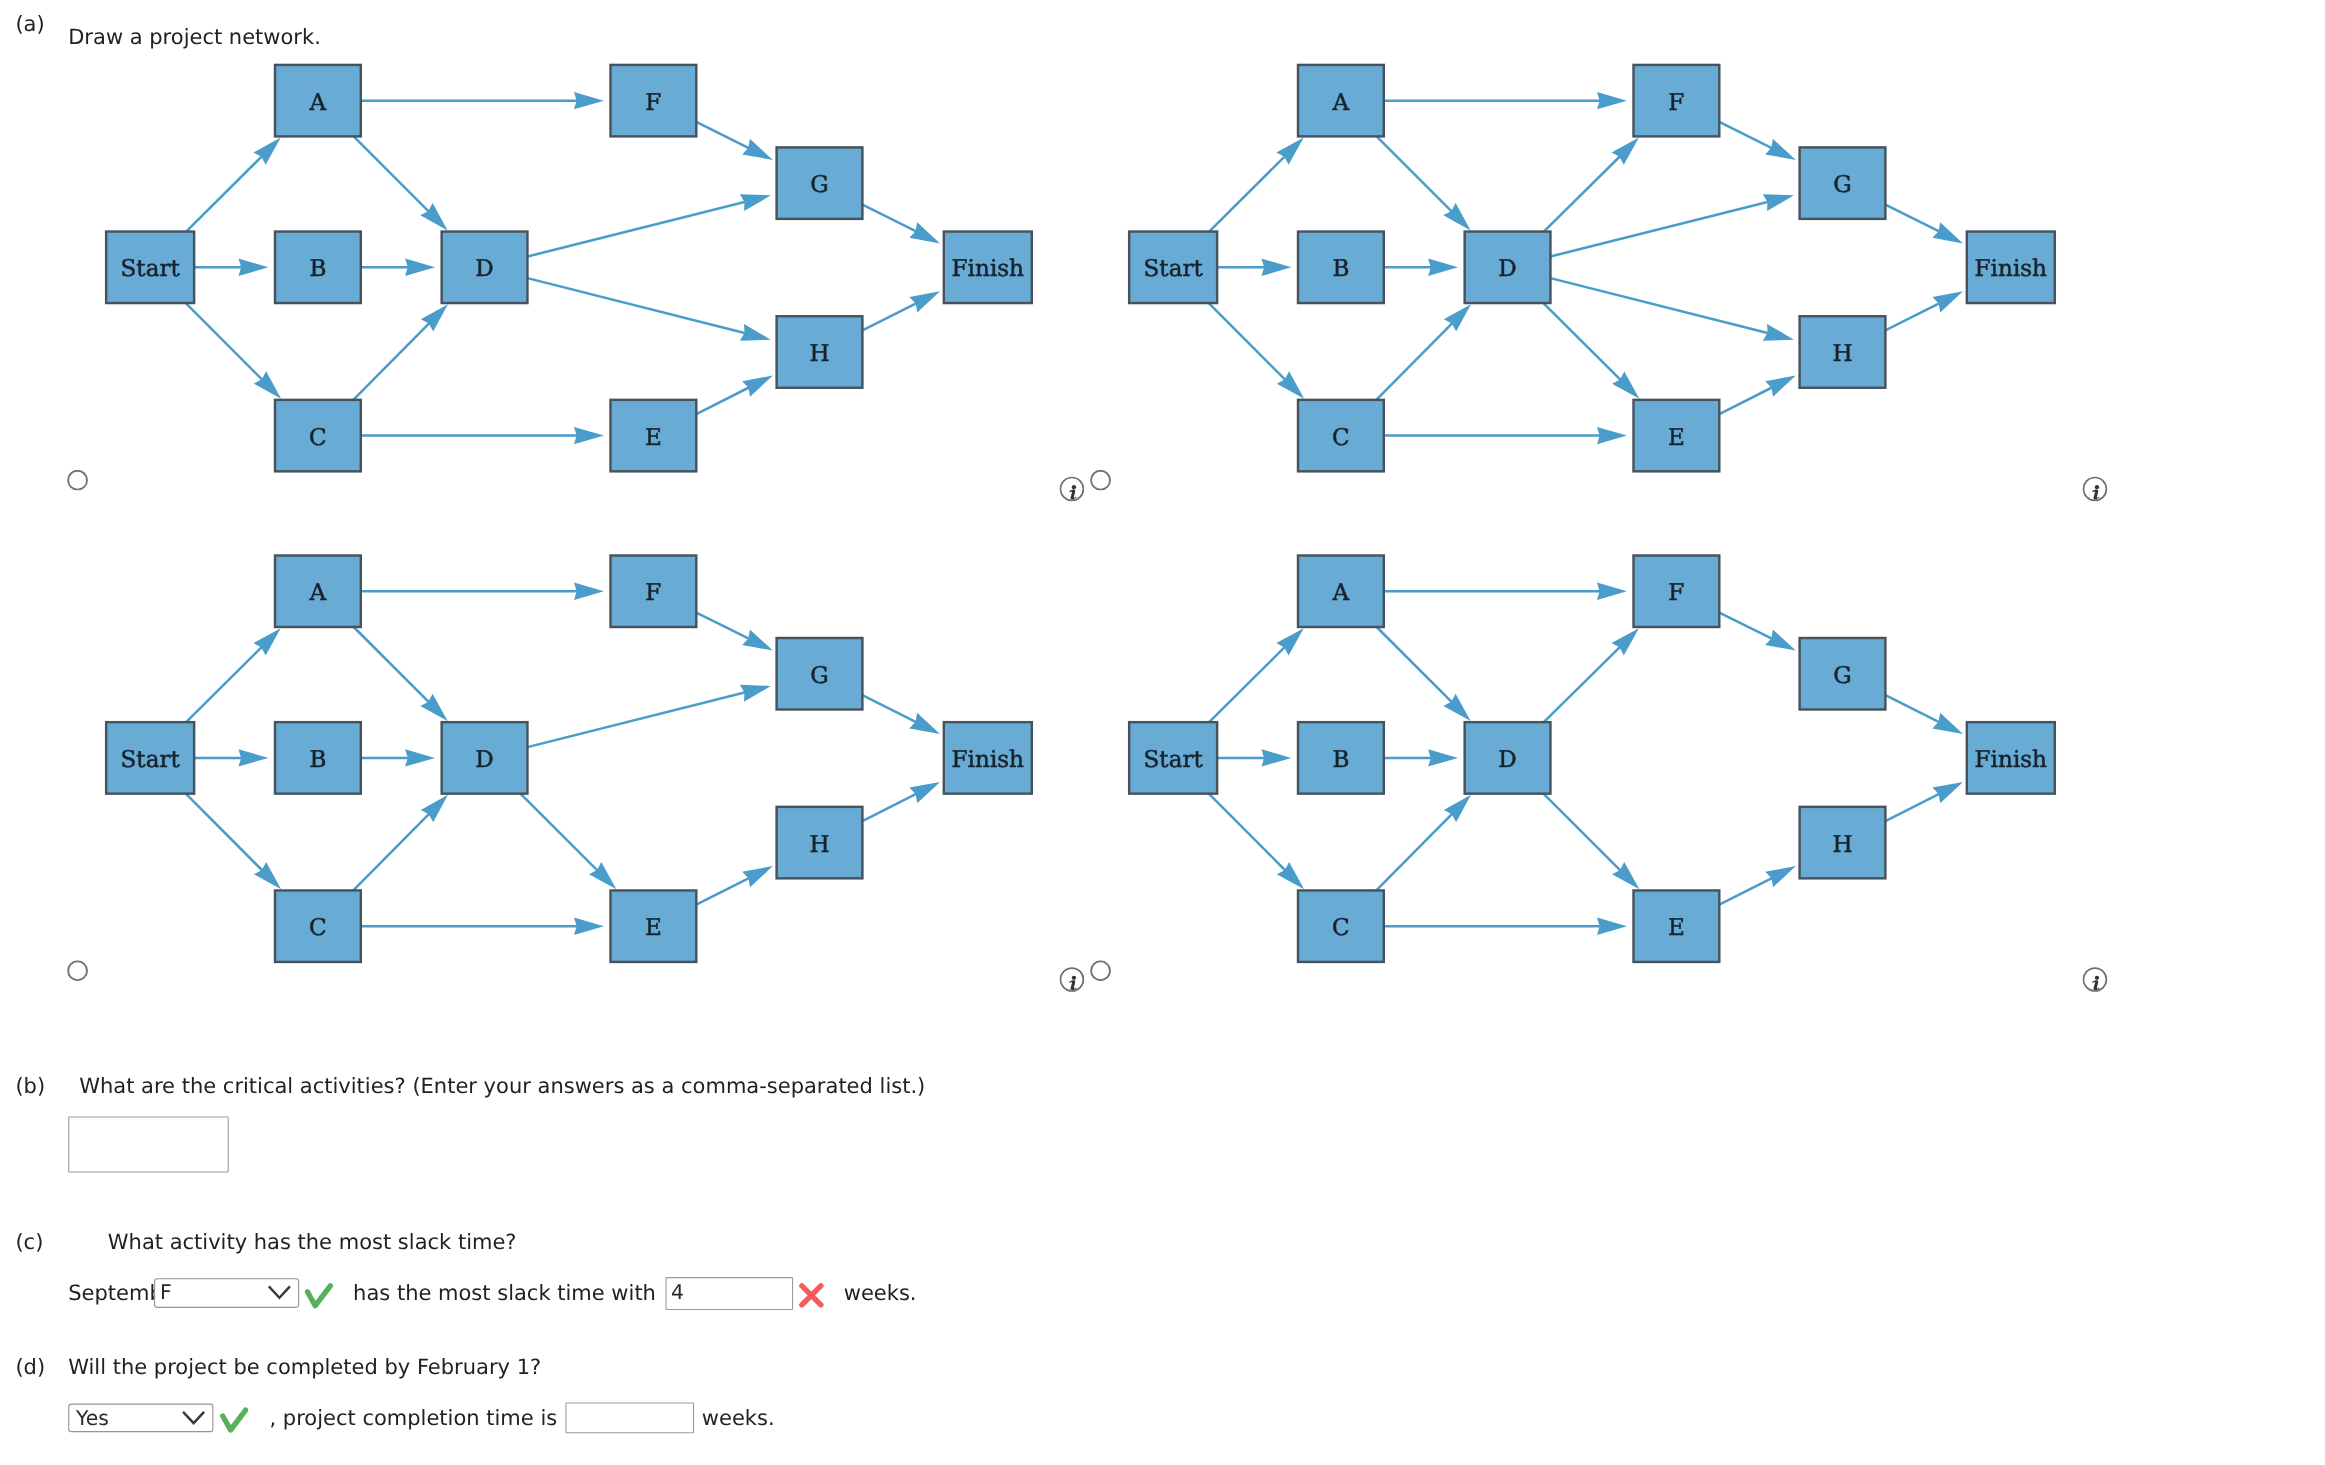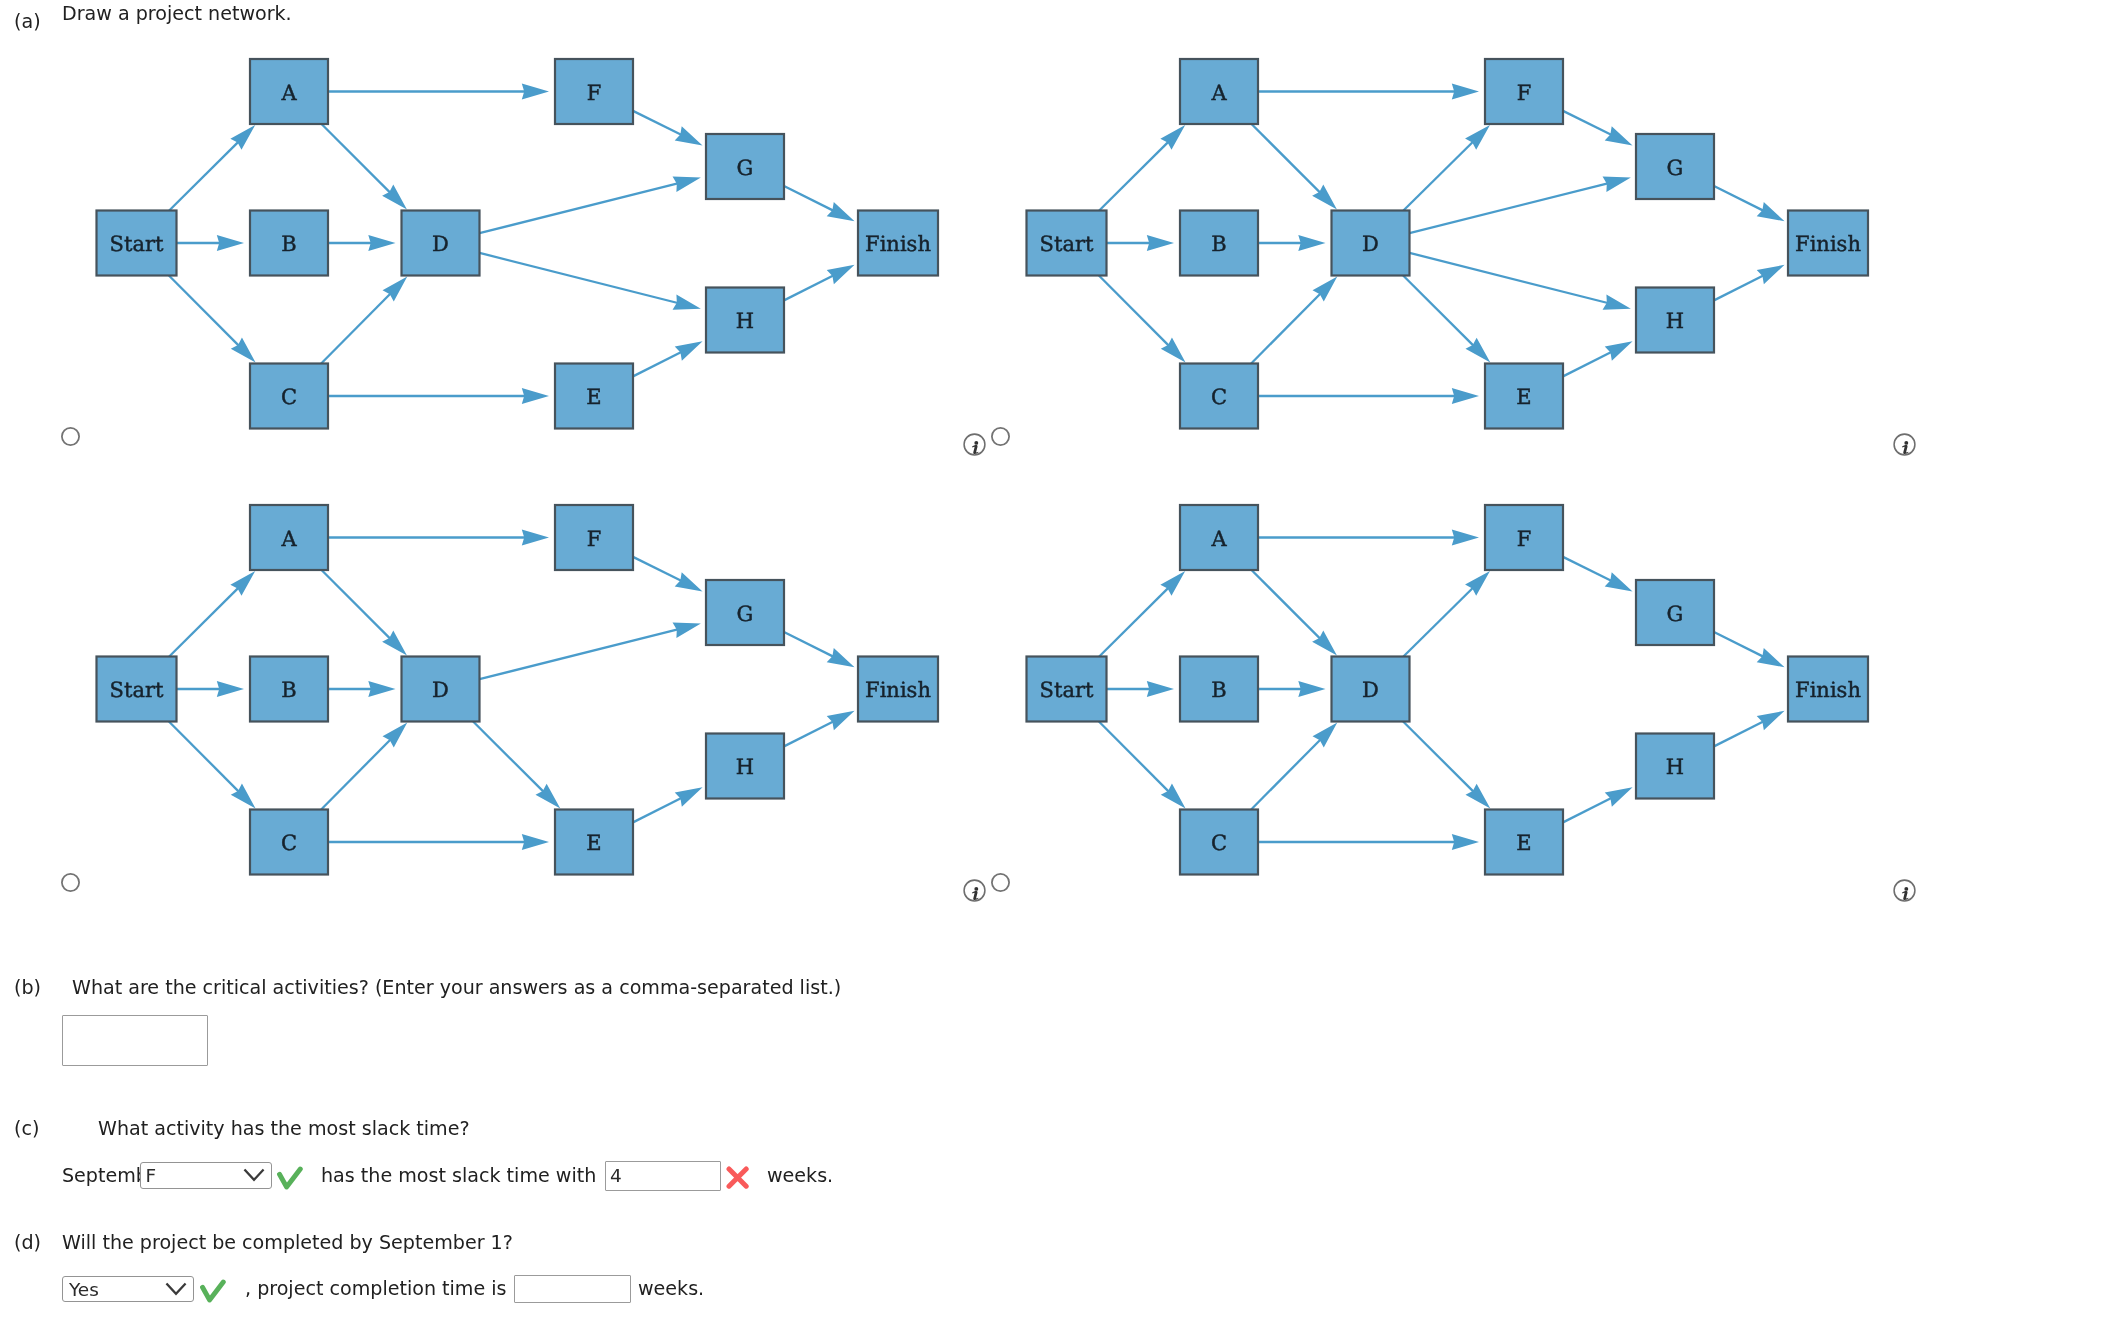--- a/index.html
+++ b/index.html
@@ -33,21 +33,21 @@
           font-family:"DejaVu Sans",sans-serif;white-space:nowrap;}
   .chev{position:absolute;}
   .inval{position:absolute;font-size:18.5px;line-height:1;color:#2b2b2b;
          font-family:"DejaVu Sans",sans-serif;white-space:nowrap;}
   .mark{position:absolute;}
 </style>
 </head>
 <body>
 
 <div class="qtag" style="left:14px;top:12px;">(a)</div>
-<div class="qtext" style="left:62px;top:4px;text-align:right;">Draw a project network.</div>
+<div class="qtext" style="left:62px;top:24px;text-align:right;">Draw a project network.</div>
 
 <div id="diagrams">
     <svg class="net" width="1000" height="470" style="left:0px;top:0px">
       <g>
         <line class="edgeLine" x1="169.21452145214522" y1="210.5" x2="238.32287826595075" y2="141.84481273907187"></line>
         <path class="edgeHead" d="M 255.20728732614361 125.07112111533928 L 241.4785578047252 149.84554312126576 L 237.6134493138418 142.54958969805224 L 230.3430818528355 138.63656567794445 Z"></path>
       </g>
       <g>
         <line class="edgeLine" x1="176.5" y1="243" x2="220.20000000000002" y2="243"></line>
         <path class="edgeHead" d="M 244 243 L 216.8 250.9 L 219.20000000000002 243 L 216.8 235.1 Z"></path>
@@ -511,21 +511,21 @@
 <div class="txtbox" style="left:604.5px;top:1160.5px;width:116px;height:30px;"></div>
 <div class="inval" style="left:610px;top:1167px;">4</div>
 <div class="mark" style="left:726px;top:1166px;">
   <svg width="24" height="24" viewBox="0 0 24 24">
       <path d="M3.0 3.0 L20.2 20.2 M20.2 3.0 L3.0 20.2" fill="none" stroke="#f95a5a" stroke-width="5.0" stroke-linecap="round"></path>
     </svg>
 </div>
 <div class="qtext" style="left:767px;top:1166px;">weeks.</div>
 
 <div class="qtag" style="left:14px;top:1233px;">(d)</div>
-<div class="qtext" style="left:62px;top:1233px;">Will the project be completed by September 1?</div>
+<div class="qtext" style="left:62px;top:1233px;">Will the project be completed by February 1?</div>
 
 <div class="selbox" style="left:61.5px;top:1275.5px;width:132px;height:26px;"></div>
 <div class="selval" style="left:69px;top:1281px;">Yes</div>
 <div class="chev" style="left:165px;top:1281px;">
   <svg width="23" height="16" viewBox="0 0 23 16">
       <path d="M2.2 3.3 L11 12.8 L19.8 3.3" fill="none" stroke="#3a3a3a" stroke-width="2.25" stroke-linecap="square" stroke-linejoin="miter"></path>
     </svg>
 </div>
 <div class="mark" style="left:200px;top:1279px;">
   <svg width="26" height="24" viewBox="0 0 26 24">

